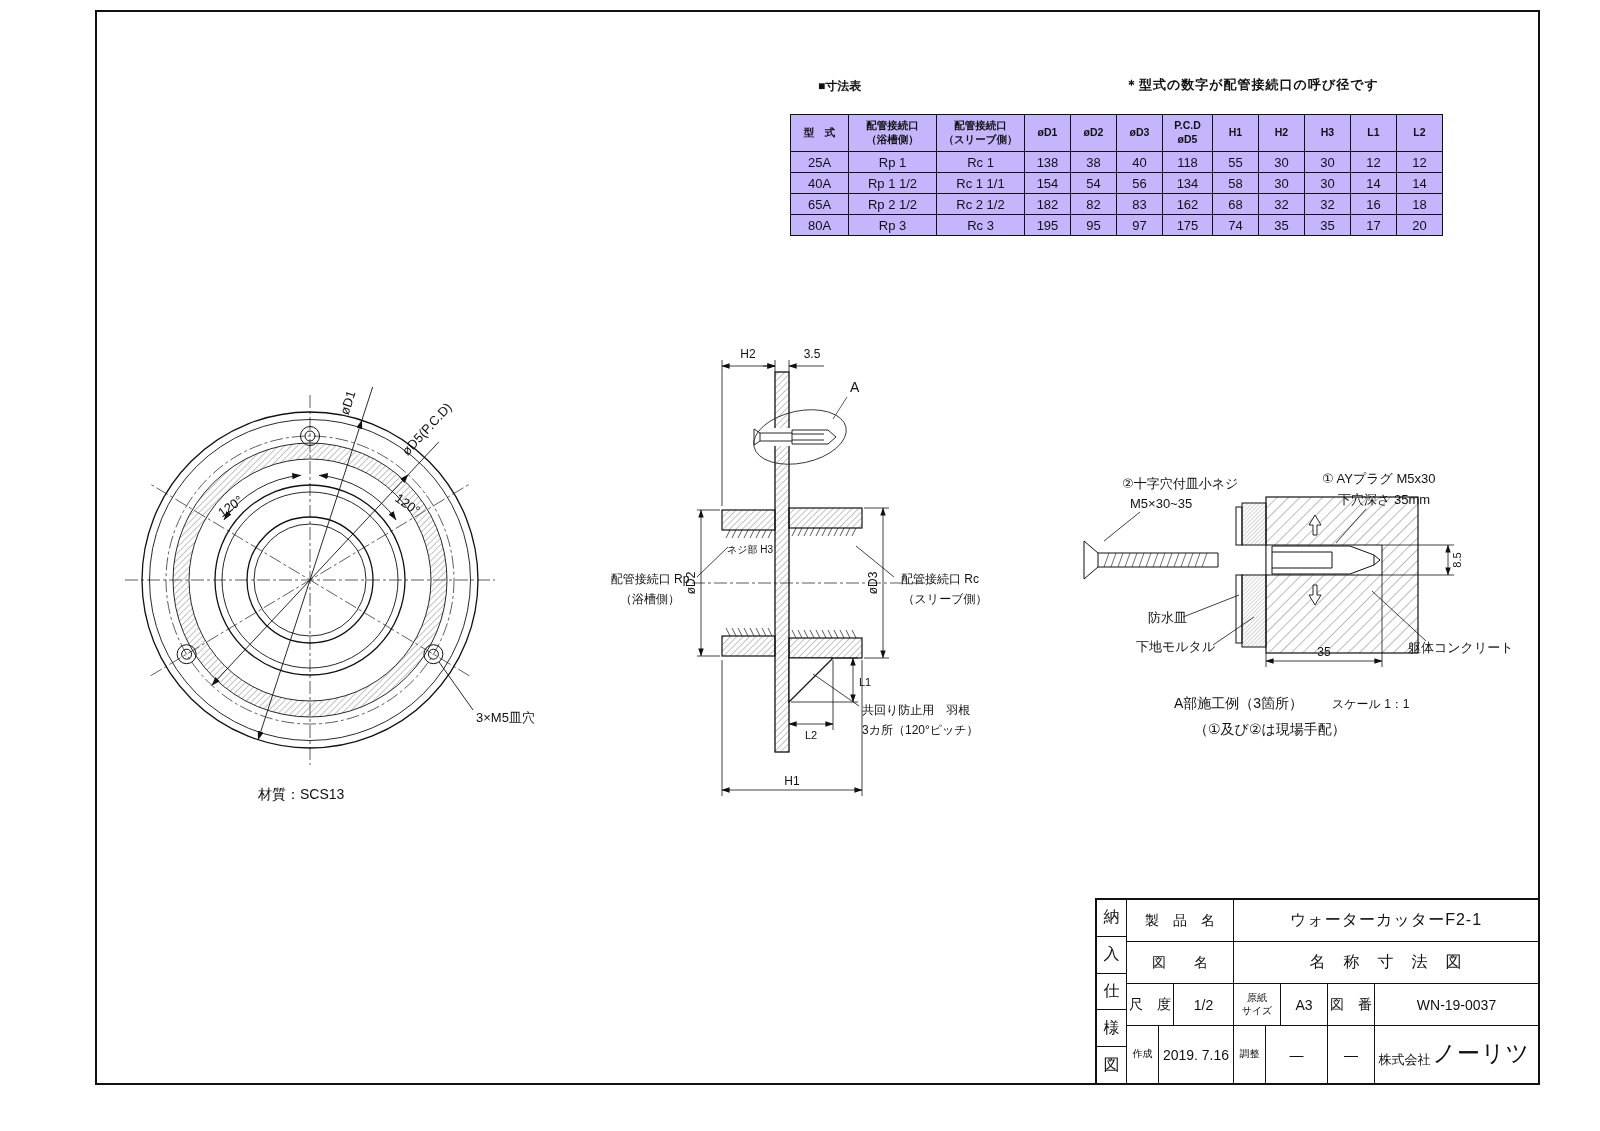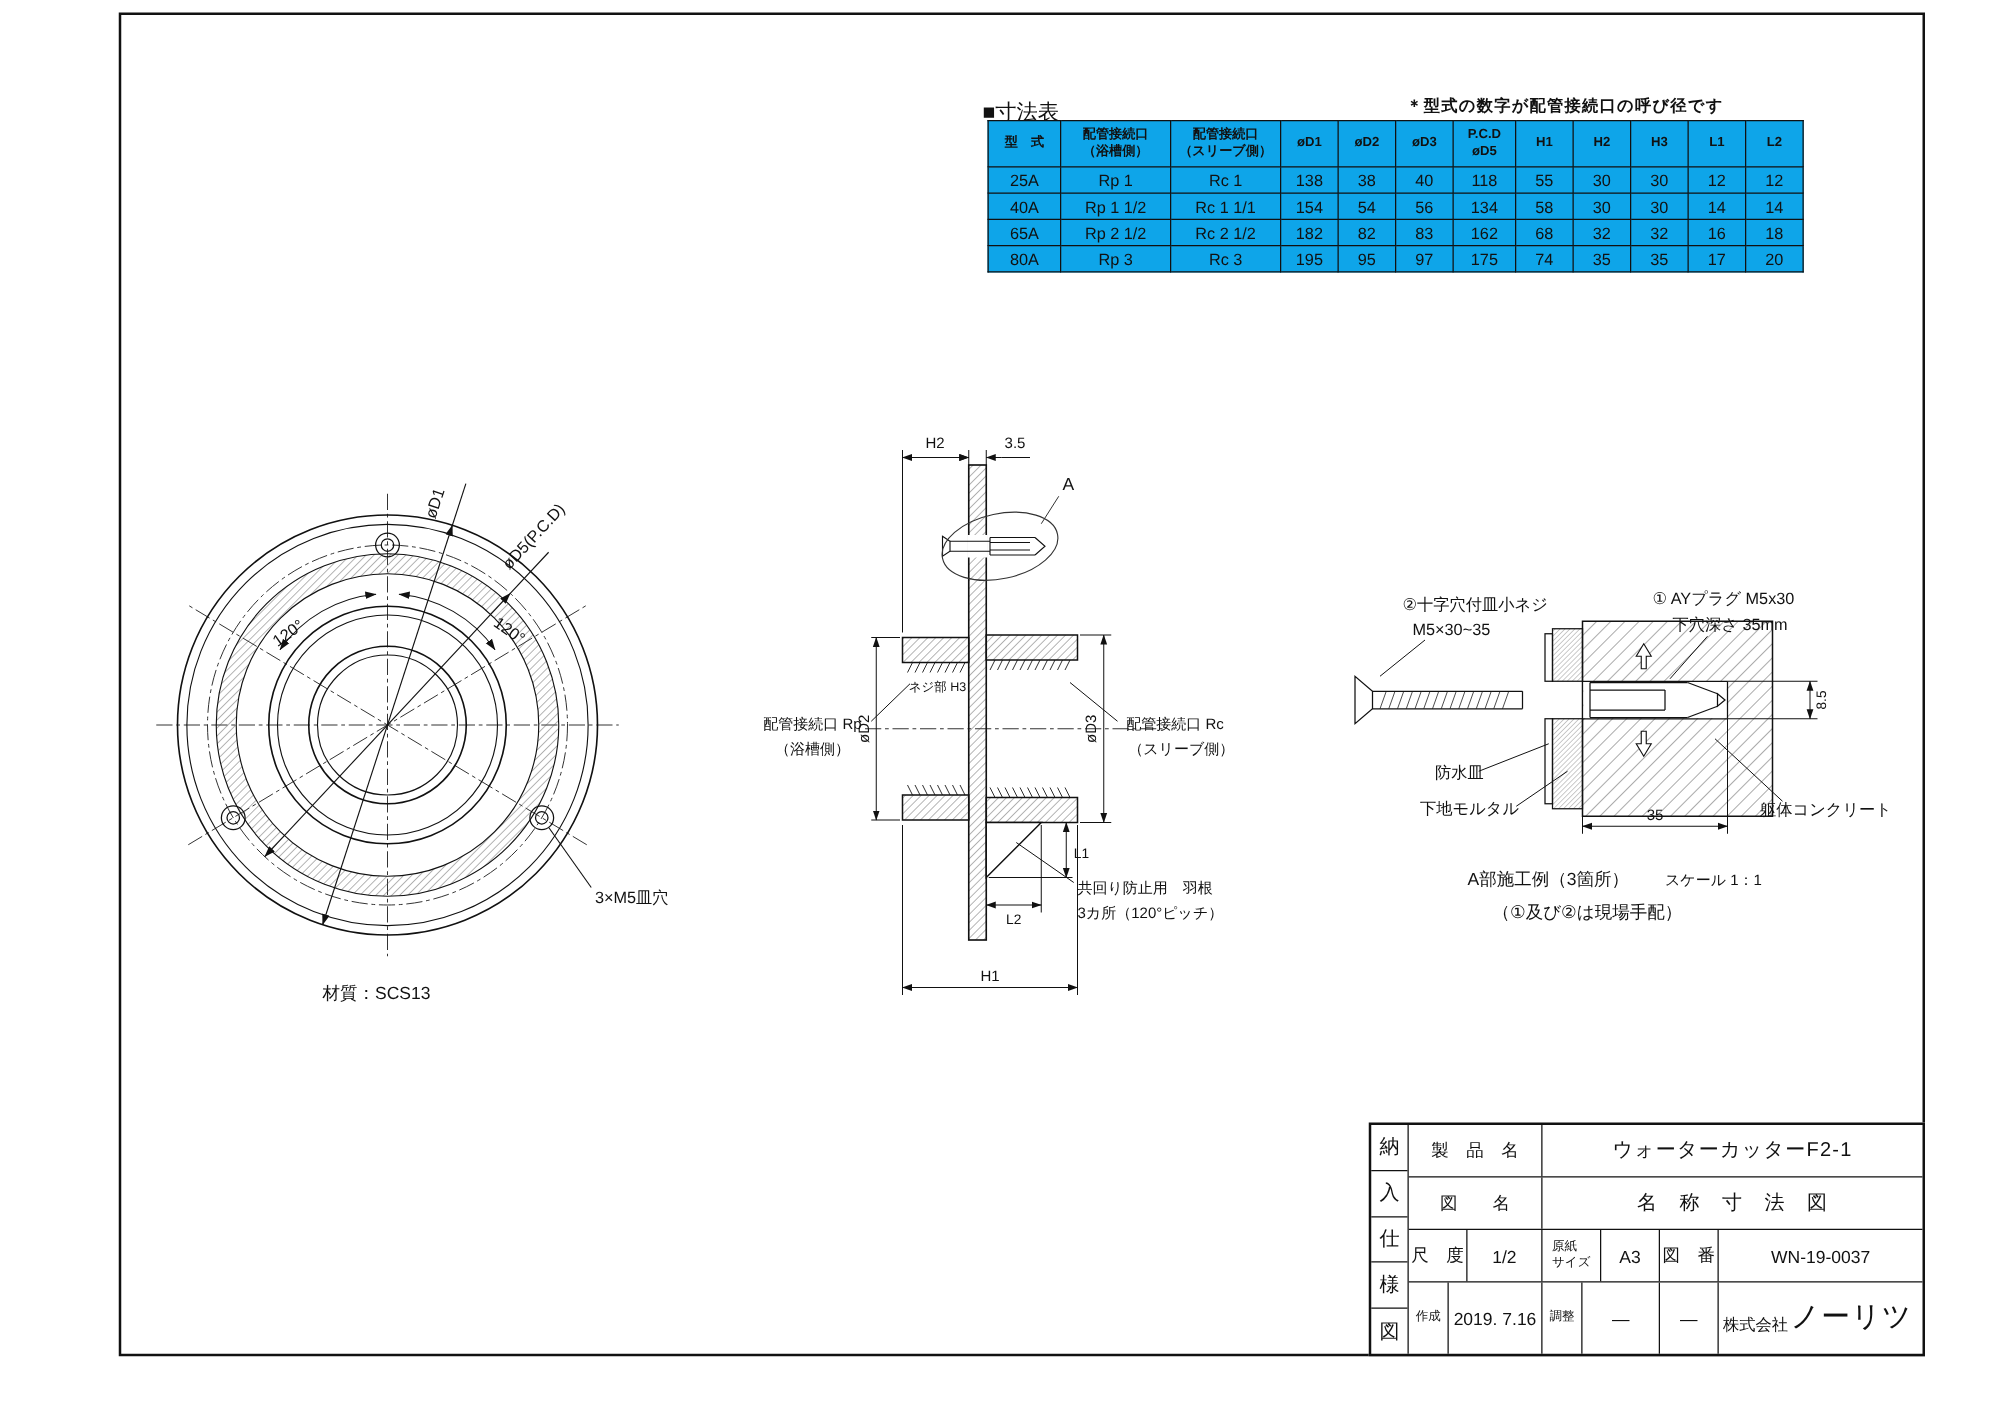--- a/index.html
+++ b/index.html
@@ -5,44 +5,44 @@
   * { margin:0; padding:0; box-sizing:border-box; }
   html,body { background:#fff; }
   body {
     width:1600px; height:1131px; position:relative;
     font-family:"Liberation Sans","DejaVu Sans",sans-serif; color:#111;
     overflow:hidden;
   }
   .abs { position:absolute; }
   #frame { left:95px; top:10px; width:1445px; height:1075px; border:2px solid #111; }
 
-  #tbl-title { left:786px; top:78px; font-size:17px; font-weight:normal; }
+  #tbl-title { left:818px; top:78px; font-size:12px; font-weight:bold; }
   #tbl-note  { left:1125px; top:76px; font-size:13px; font-weight:bold; letter-spacing:1px; }
 
-  table.dim { position:absolute; left:790px; top:96px; border-collapse:collapse; table-layout:fixed; background:#0ea5e9; }
+  table.dim { position:absolute; left:790px; top:114px; border-collapse:collapse; table-layout:fixed; background:#c4b5fd; }
   .dim th, .dim td { border:1px solid #111; text-align:center; vertical-align:middle; padding:0 1px; }
   .dim th { font-size:10.5px; font-weight:bold; white-space:pre-line; line-height:1.3; height:37px; }
   .dim td { font-size:13px; height:21px; }
 
   svg { overflow:visible; }
   svg text { fill:#111; font-family:"Liberation Sans","DejaVu Sans",sans-serif; }
   .cl { stroke:#333; stroke-width:0.8; stroke-dasharray:13 3 3 3; fill:none; }
   .ol { stroke:#111; fill:none; }
 
   #title-block { left:1095px; top:898px; width:445px; height:187px; border:2px solid #111; display:flex; background:#fff; }
   #tb-left { width:30px; border-right:1.5px solid #111; display:flex; flex-direction:column; }
   .tb-vcell { flex:1; display:flex; align-items:center; justify-content:center; font-size:16px; border-bottom:1px solid #111; }
   .tb-vcell:last-child { border-bottom:none; }
   #tb-main { flex:1; display:flex; flex-direction:column; }
   .tb-row { display:flex; border-bottom:1px solid #111; }
   .tb-row.last { flex:1; border-bottom:none; }
   .tb-cell { border-right:1px solid #111; display:flex; align-items:center; justify-content:center; font-size:14px; overflow:hidden; }
   .tb-cell:last-child { border-right:none; }
   .tb-cell.grow { flex:1; }
-  .tb-cell.small { font-size:10px; white-space:pre-line; line-height:1.25; }
+  .tb-cell.small { font-size:10px; white-space:pre-line; text-align:center; line-height:1.25; }
   .tb-cell.big { font-size:16px; letter-spacing:1px; }
   .logo { font-weight:bold; justify-content:flex-end; padding-right:8px; align-items:baseline; padding-bottom:14px; align-items:flex-end; }
   .logo .pfx { font-size:13px; font-weight:normal; margin-right:2px; }
   .logo .nm { font-size:23px; font-weight:normal; letter-spacing:1px; }
 </style>
 </head>
 <body>
 
 <svg width="0" height="0" style="position:absolute" aria-hidden="true">
   <defs>

